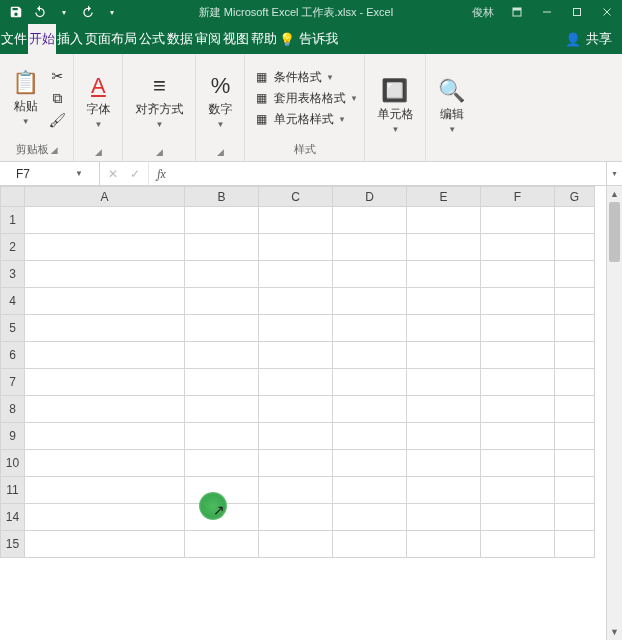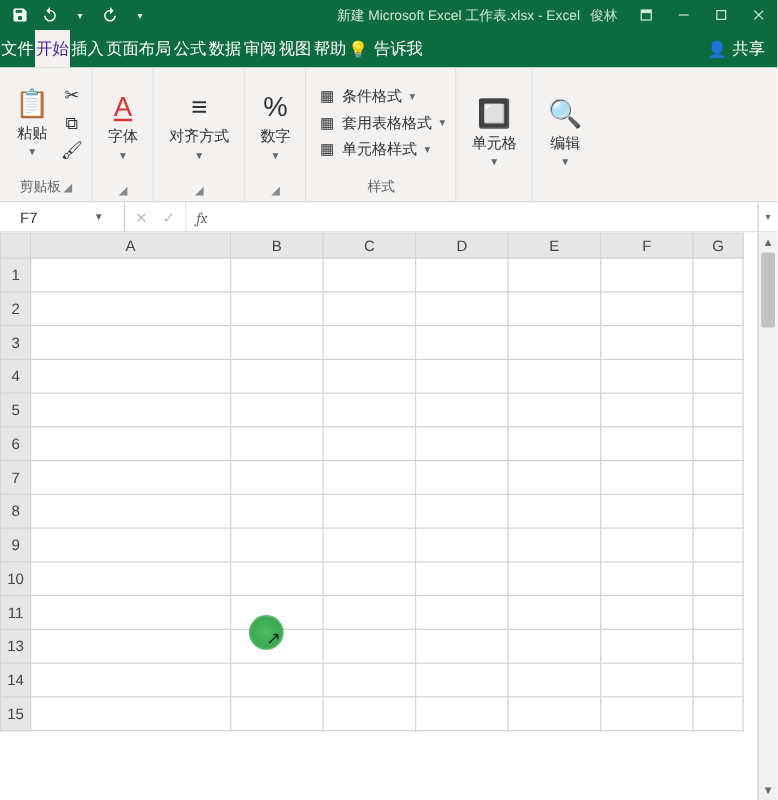--- a/index.html
+++ b/index.html
@@ -1,21 +1,21 @@
 <!DOCTYPE html>
 <html><head>
 <meta charset="utf-8">
 <style>
 * { margin: 0; padding: 0; box-sizing: border-box; font-family: "Microsoft YaHei", "Segoe UI", sans-serif; }
 body { width: 622px; height: 640px; background: #fff; font-size: 12px; color: #333; overflow: hidden; }
 
 .titlebar { height: 24px; background: #0c6b3f; display: flex; align-items: center; color: #e8f3ed; font-size: 11px; }
 .titlebar .qat { display: flex; align-items: center; gap: 4px; padding: 0 6px; }
 .titlebar .qat span { width: 20px; height: 20px; display: flex; align-items: center; justify-content: center; cursor: pointer; }
-.titlebar .title { flex: 1; text-align: right; opacity: .9; white-space: nowrap; }
+.titlebar .title { flex: 1; text-align: center; opacity: .9; white-space: nowrap; }
 .titlebar .user { padding: 0 8px; opacity: .85; }
 .titlebar .winbtns { display: flex; }
 .titlebar .winbtns span { width: 30px; height: 24px; display: flex; align-items: center; justify-content: center; cursor: pointer; }
 
 .tabs { height: 30px; background: #0c6b3f; display: flex; align-items: flex-end; color: #fff; font-size: 13px; }
 .tabs .tab { padding: 6px 1px; cursor: pointer; }
 .tabs .tab.active { background: #f3f2f1; color: #4c1d95; }
 .tabs .spacer { flex: 1; }
 .tabs .share { padding: 6px 10px; display: flex; align-items: center; gap: 4px; }
 
@@ -369,30 +369,20 @@
             <th class="rowh">11</th>
             <td class="cell"></td>
             <td class="cell"></td>
             <td class="cell"></td>
             <td class="cell"></td>
             <td class="cell"></td>
             <td class="cell"></td>
             <td class="cell"></td>
           </tr>
       <tr>
-            <th class="rowh">13</th>
-            <td class="cell"></td>
-            <td class="cell"></td>
-            <td class="cell"></td>
-            <td class="cell"></td>
-            <td class="cell"></td>
-            <td class="cell"></td>
-            <td class="cell"></td>
-          </tr>
-      <tr>
             <th class="rowh">14</th>
             <td class="cell"></td>
             <td class="cell"></td>
             <td class="cell"></td>
             <td class="cell"></td>
             <td class="cell"></td>
             <td class="cell"></td>
             <td class="cell"></td>
           </tr>
       <tr>

